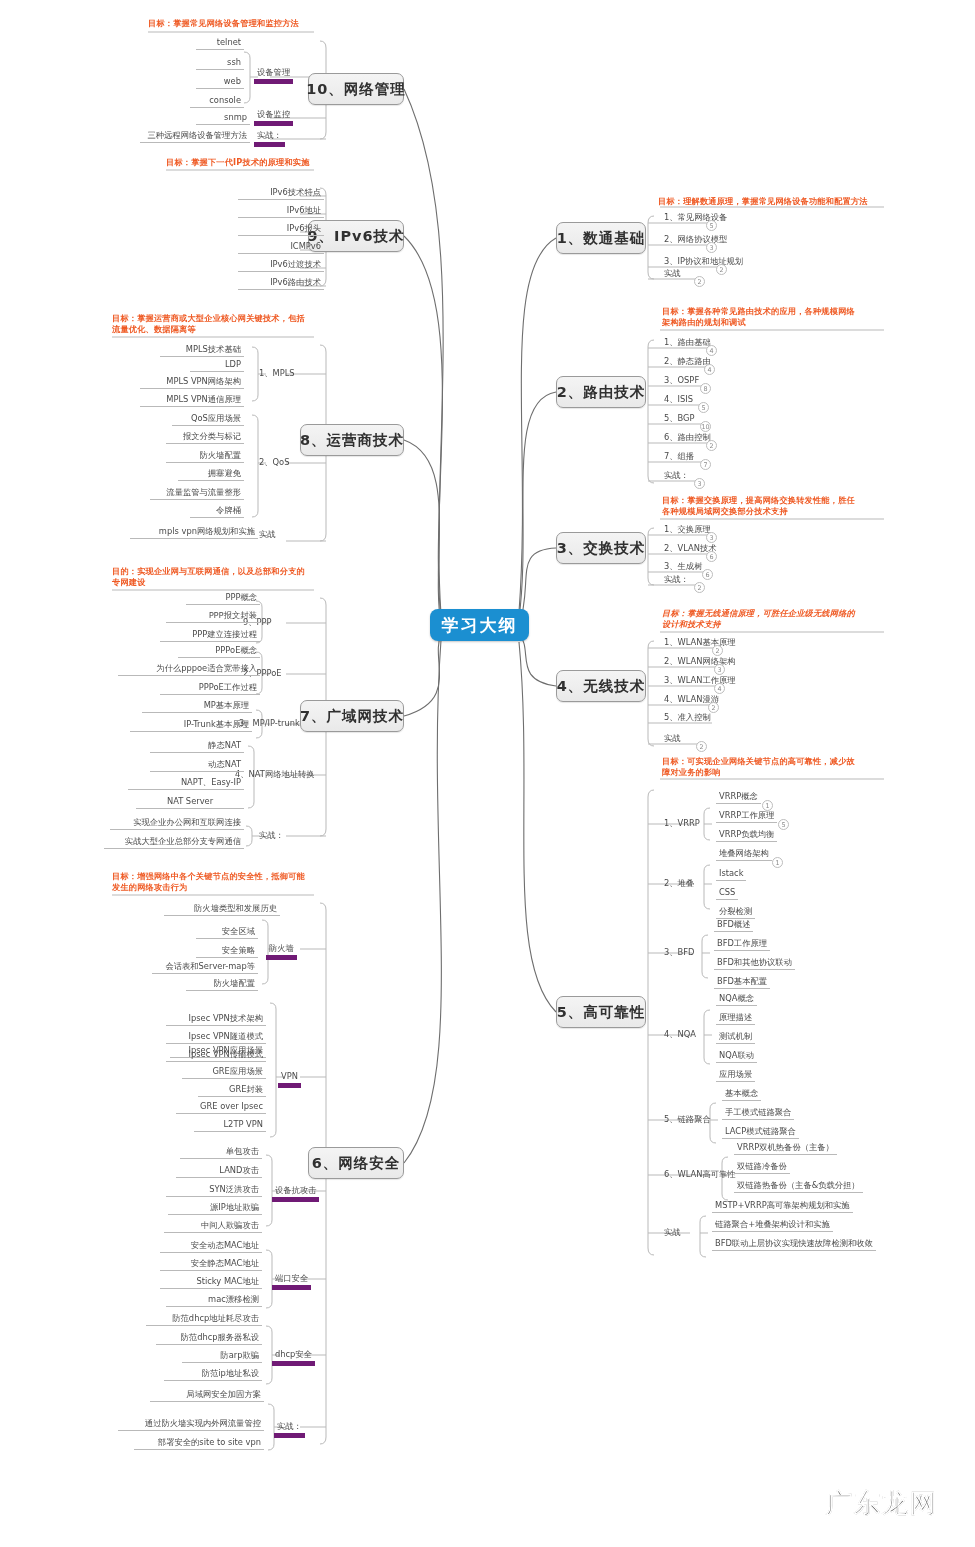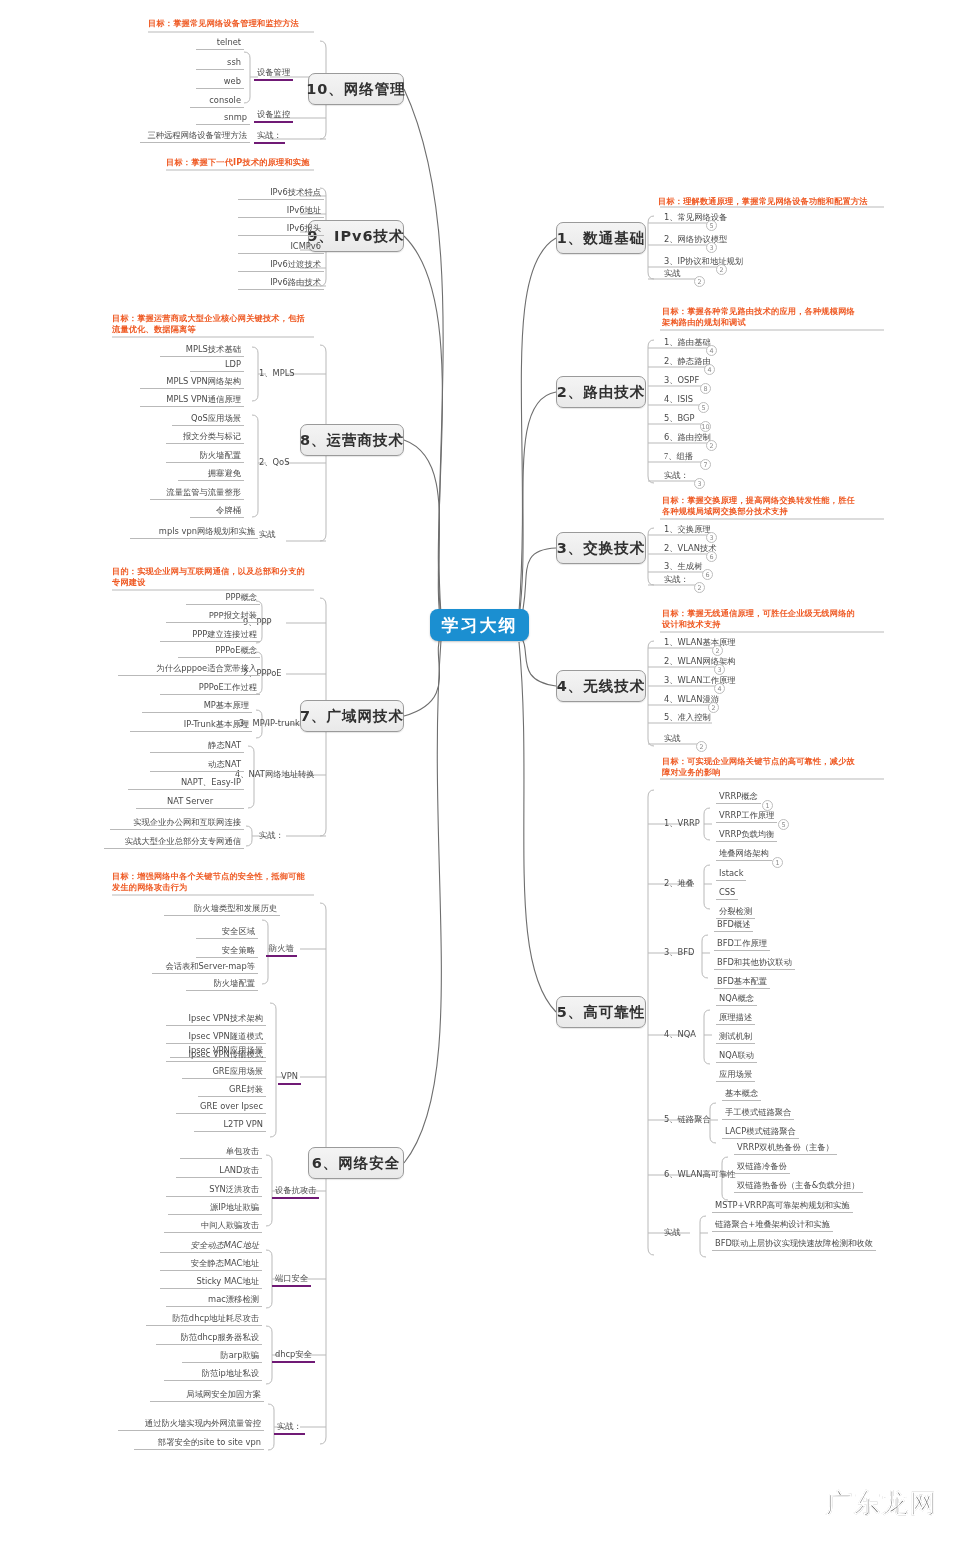--- a/index.html
+++ b/index.html
@@ -60,21 +60,21 @@
   }
   .leaf.rt { text-align:right; }
   .mid {
     position:absolute;
     font-size:8.3px;
     color:#4a4a4a;
     line-height:11px;
     white-space:nowrap;
     padding:0 3px 1px 3px;
   }
-  .mid.ul { border-bottom:2px solid #701a75; }
+  .mid.ul { border-bottom:5px solid #701a75; }
   .badge {
     position:absolute;
     width:11px; height:11px; border-radius:50%;
     border:1px solid #bdbdbd; background:#fff;
     font-size:6.4px; color:#8a8a8a;
     display:flex; align-items:center; justify-content:center;
   }
   .watermark {
     position:absolute; left:826px; top:1486px;
     font-size:26px; font-weight:bold;
@@ -240,21 +240,21 @@
   <div class="branch" style="left:556px; top:376px; width:90px; height:32px;">2、路由技术</div>
   <div class="branch" style="left:556px; top:532px; width:90px; height:32px;">3、交换技术</div>
   <div class="branch" style="left:556px; top:670px; width:90px; height:32px;">4、无线技术</div>
   <div class="branch" style="left:556px; top:996px; width:90px; height:32px;">5、高可靠性</div>
 
   <div class="goal" style="left:658px; top:196px;">目标：理解数通原理，掌握常见网络设备功能和配置方法</div>
   <div class="goal" style="left:662px; top:306px;">目标：掌握各种常见路由技术的应用，各种规模网络
 架构路由的规划和调试</div>
   <div class="goal" style="left:662px; top:495px;">目标：掌握交换原理，提高网络交换转发性能，胜任
 各种规模局域网交换部分技术支持</div>
-  <div class="goal" style="left:662px; top:608px;">目标：掌握无线通信原理，可胜任企业级无线网络的
+  <div class="goal" style="left:662px; top:608px;font-style:italic;">目标：掌握无线通信原理，可胜任企业级无线网络的
 设计和技术支持</div>
   <div class="goal" style="left:662px; top:756px;">目标：可实现企业网络关键节点的高可靠性，减少故
 障对业务的影响</div>
 
   <div class="mid" style="left:661px; top:212px;">1、常见网络设备</div>
   <div class="badge" style="left:706px; top:220px;">5</div>
   <div class="mid" style="left:661px; top:234px;">2、网络协议模型</div>
   <div class="badge" style="left:706px; top:242px;">3</div>
   <div class="mid" style="left:661px; top:256px;">3、IP协议和地址规划</div>
   <div class="badge" style="left:716px; top:264px;">2</div>
@@ -266,21 +266,21 @@
   <div class="mid" style="left:661px; top:356px;">2、静态路由</div>
   <div class="badge" style="left:704px; top:364px;">4</div>
   <div class="mid" style="left:661px; top:375px;">3、OSPF</div>
   <div class="badge" style="left:700px; top:383px;">8</div>
   <div class="mid" style="left:661px; top:394px;">4、ISIS</div>
   <div class="badge" style="left:698px; top:402px;">5</div>
   <div class="mid" style="left:661px; top:413px;">5、BGP</div>
   <div class="badge" style="left:700px; top:421px;">10</div>
   <div class="mid" style="left:661px; top:432px;">6、路由控制</div>
   <div class="badge" style="left:706px; top:440px;">2</div>
-  <div class="mid" style="left:661px; top:451px;font-family:Liberation Serif, serif;">7、组播</div>
+  <div class="mid" style="left:661px; top:451px;">7、组播</div>
   <div class="badge" style="left:700px; top:459px;">7</div>
   <div class="mid" style="left:661px; top:470px;">实战：</div>
   <div class="badge" style="left:694px; top:478px;">3</div>
 
   <div class="mid" style="left:661px; top:524px;">1、交换原理</div>
   <div class="badge" style="left:706px; top:532px;">3</div>
   <div class="mid" style="left:661px; top:543px;">2、VLAN技术</div>
   <div class="badge" style="left:706px; top:551px;">6</div>
   <div class="mid" style="left:661px; top:561px;">3、生成树</div>
   <div class="badge" style="left:702px; top:569px;">6</div>
@@ -426,21 +426,21 @@
   <div class="leaf rt" style="left:194px; top:1119px; width:72px;">L2TP VPN</div>
 
   <div class="mid ul" style="left:272px; top:1185px;">设备抗攻击</div>
   <div class="leaf rt" style="left:180px; top:1146px; width:82px;">单包攻击</div>
   <div class="leaf rt" style="left:176px; top:1165px; width:86px;">LAND攻击</div>
   <div class="leaf rt" style="left:166px; top:1184px; width:96px;">SYN泛洪攻击</div>
   <div class="leaf rt" style="left:168px; top:1202px; width:94px;">源IP地址欺骗</div>
   <div class="leaf rt" style="left:164px; top:1220px; width:98px;">中间人欺骗攻击</div>
 
   <div class="mid ul" style="left:272px; top:1273px;">端口安全</div>
-  <div class="leaf rt" style="left:160px; top:1240px; width:102px;font-style:italic;">安全动态MAC地址</div>
+  <div class="leaf rt" style="left:160px; top:1240px; width:102px;">安全动态MAC地址</div>
   <div class="leaf rt" style="left:160px; top:1258px; width:102px;">安全静态MAC地址</div>
   <div class="leaf rt" style="left:160px; top:1276px; width:102px;">Sticky MAC地址</div>
   <div class="leaf rt" style="left:166px; top:1294px; width:96px;">mac漂移检测</div>
 
   <div class="mid ul" style="left:272px; top:1349px;">dhcp安全</div>
   <div class="leaf rt" style="left:146px; top:1313px; width:116px;">防范dhcp地址耗尽攻击</div>
   <div class="leaf rt" style="left:156px; top:1332px; width:106px;">防范dhcp服务器私设</div>
   <div class="leaf rt" style="left:182px; top:1350px; width:80px;">防arp欺骗</div>
   <div class="leaf rt" style="left:164px; top:1368px; width:98px;">防范ip地址私设</div>
 

